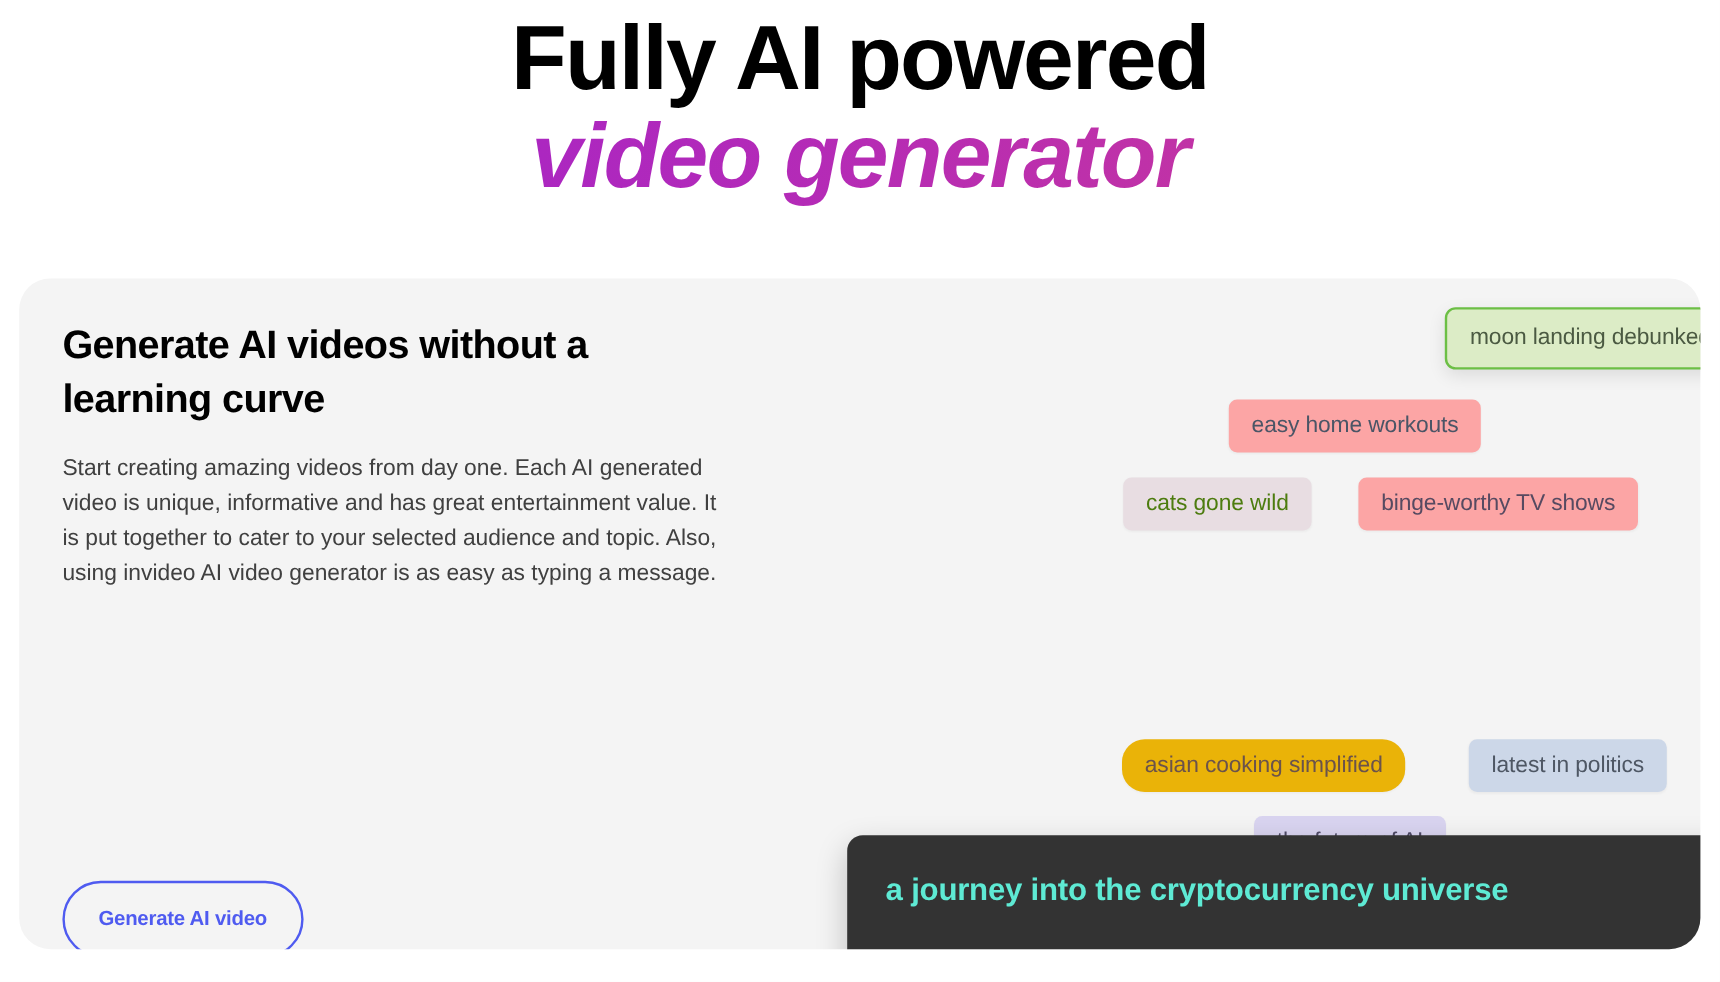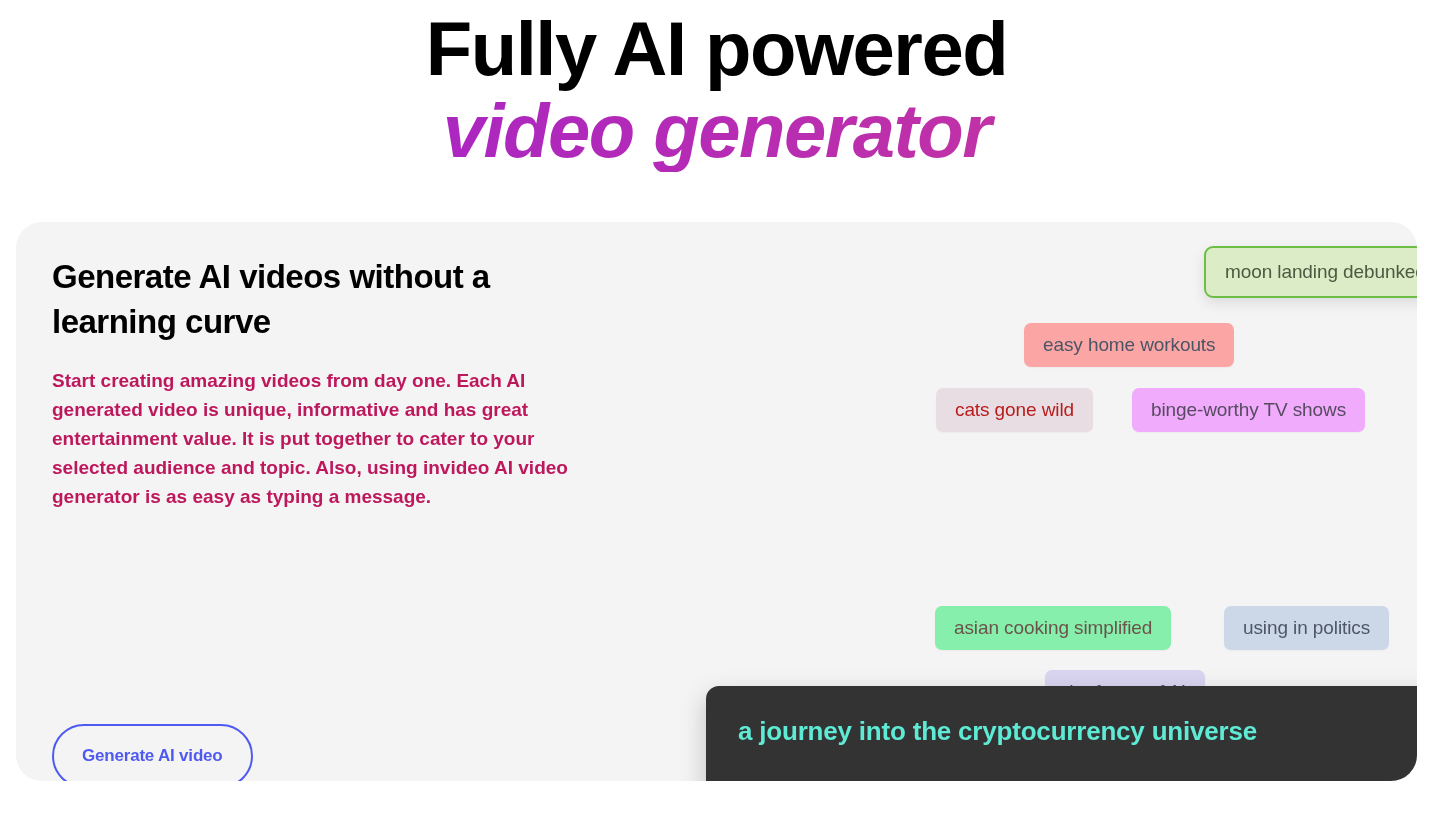--- a/index.html
+++ b/index.html
@@ -46,21 +46,21 @@
     background-clip: text;
     color: transparent;
     font-style: italic;
     -webkit-text-fill-color: transparent;
   }
 
   
   .card {
     position: absolute;
     left: 16px;
-    top: 222px;
+    top: 232px;
     width: 1401px;
     height: 559px;
     background: #f4f4f4;
     border-radius: 26px;
     overflow: hidden;
   }
 
   
   .left-col {
     position: absolute;
@@ -73,23 +73,23 @@
     font-size: 33px;
     font-weight: 800;
     line-height: 45px;
     letter-spacing: -0.5px;
     color: #000000;
   }
 
   .card-desc {
     margin-top: 22px;
     font-size: 19px;
-    font-weight: 700;
+    font-weight: 400;
     line-height: 29px;
-    color: #be185d;
+    color: #404040;
     max-width: 560px;
   }
 
   .cta-button {
     position: absolute;
     left: 36px;
     top: 455px;
     display: inline-flex;
     align-items: center;
     justify-content: center;
@@ -179,24 +179,24 @@
     <div class="left-col">
       <div class="card-title">Generate AI videos without a learning curve</div>
       <div class="card-desc">Start creating amazing videos from day one. Each AI generated video is unique, informative and has great entertainment value. It is put together to cater to your selected audience and topic. Also, using invideo AI video generator is as easy as typing a message.</div>
     </div>
 
     <button class="cta-button">Generate AI video</button>
 
     <div class="pill-stage" id="pill-stage">
         <div class="pill highlight" style="left: 568px; top: 24px; background: rgb(220, 236, 198); color: rgb(75, 90, 66); border-color: rgb(108, 191, 69);">moon landing debunked</div>
         <div class="pill" style="left: 388px; top: 101px; background: #fca5a5; color: rgb(75, 85, 102);">easy home workouts</div>
-        <div class="pill" style="left: 300px; top: 166px; background: rgb(232, 221, 226); color: #b91c1c;">cats gone wild</div>
-        <div class="pill" style="left: 496px; top: 166px; background: #f0abfc; color: rgb(87, 74, 97);">binge-worthy TV shows</div>
-        <div class="pill" style="left: 299px; top: 384px; background: #86efac; color: rgb(107, 83, 75);">asian cooking simplified</div>
-        <div class="pill" style="left: 588px; top: 384px; background: rgb(204, 215, 232); color: rgb(78, 87, 100);">using in politics</div>
+        <div class="pill" style="left: 300px; top: 166px; background: rgb(232, 221, 226); color: #4d7c0f;">cats gone wild</div>
+        <div class="pill" style="left: 496px; top: 166px; background: #fca5a5; color: rgb(87, 74, 97);">binge-worthy TV shows</div>
+        <div class="pill" style="left: 299px; top: 384px; background: #eab308; color: rgb(107, 83, 75); border-radius: 19px;">asian cooking simplified</div>
+        <div class="pill" style="left: 588px; top: 384px; background: rgb(204, 215, 232); color: rgb(78, 87, 100);">latest in politics</div>
         <div class="pill" style="left: 409px; top: 448px; background: rgb(217, 212, 240); color: rgb(79, 74, 102);">the future of AI</div>
         <div class="pill" style="left: 371px; top: 513px; background: rgb(214, 237, 214); color: rgb(77, 92, 77);">funny penguin parades</div>
       </div>
 
     <div class="prompt-panel">
       <div class="prompt-text">a journey into the cryptocurrency universe</div>
     </div>
 
   </div>
 </div>

